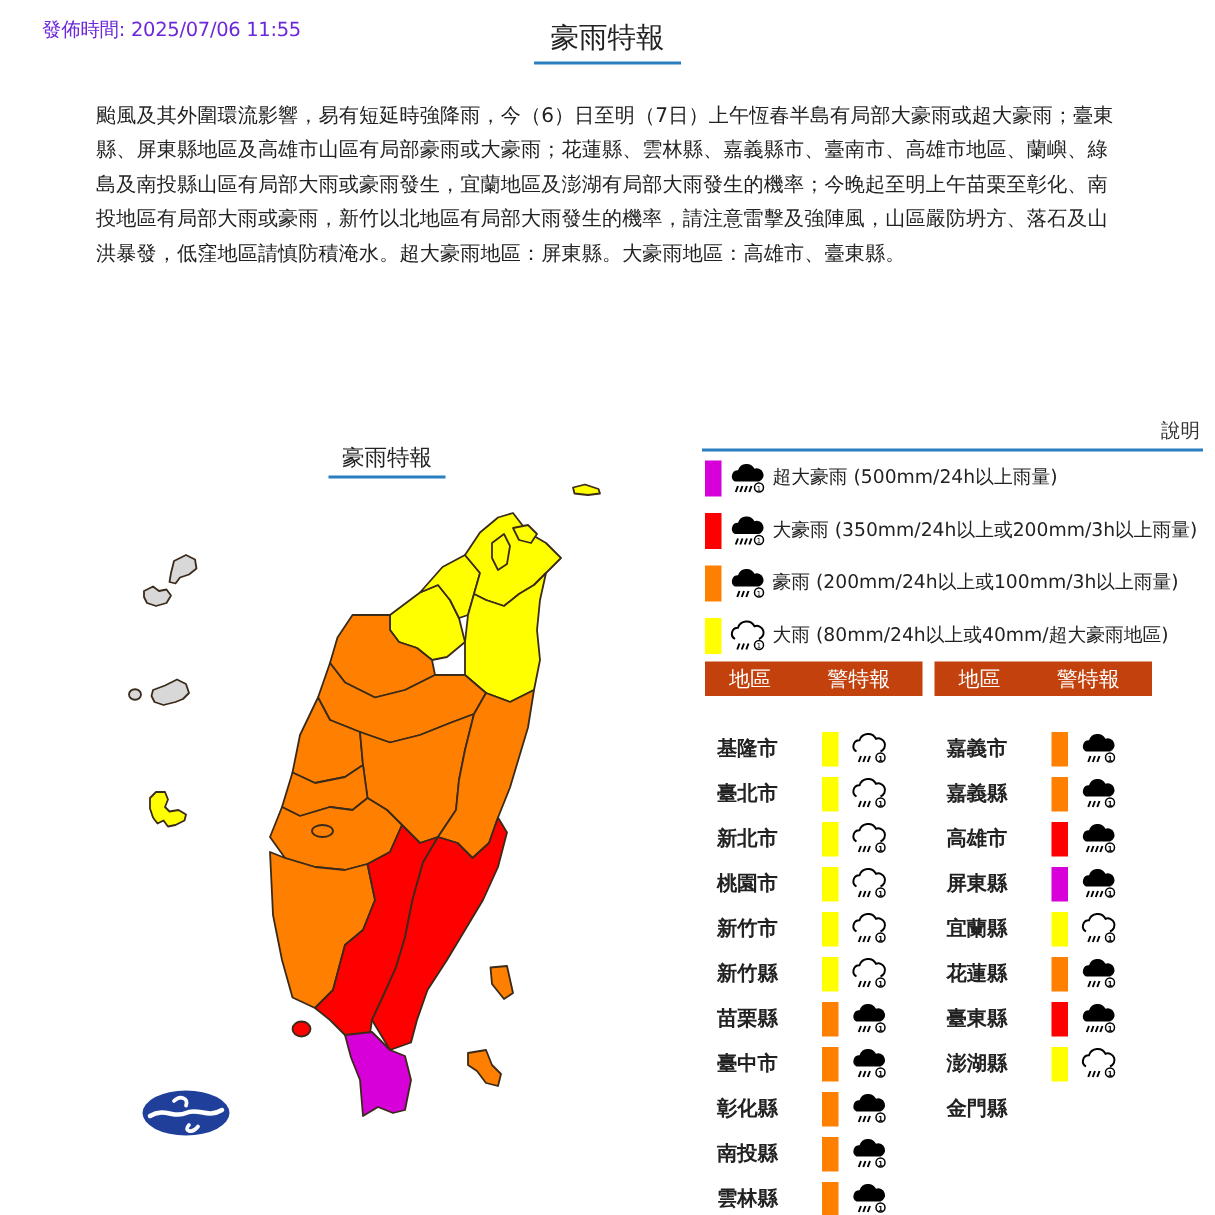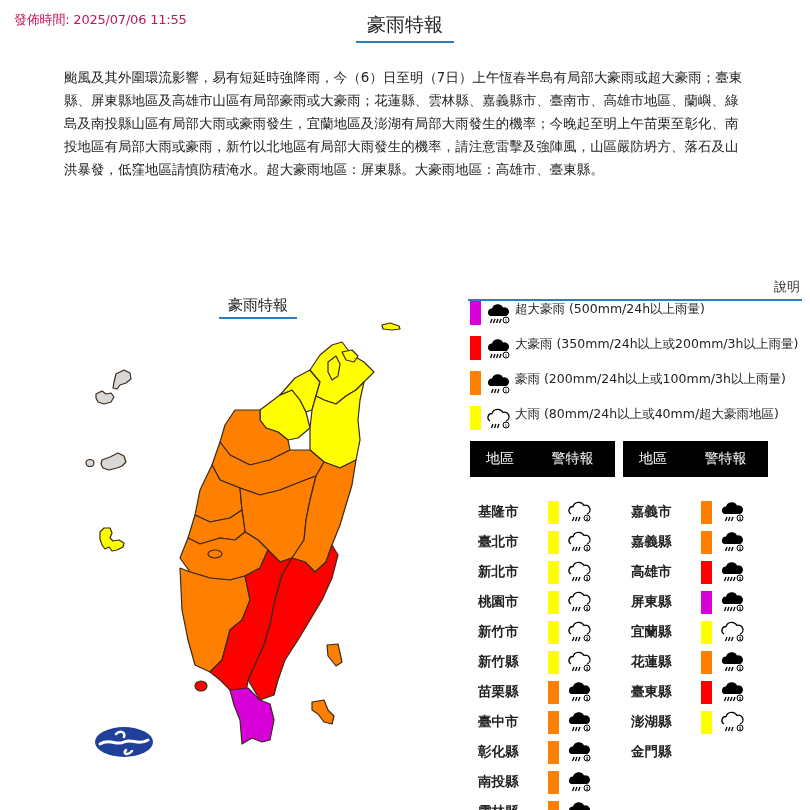--- a/index.html
+++ b/index.html
@@ -1,36 +1,36 @@
 <!DOCTYPE html>
 <html><head>
   <meta charset="utf-8">
   <style>
     * { box-sizing: border-box; margin: 0; padding: 0; }
     html, body { width: 810px; height: 810px; background: #ffffff; overflow: hidden; }
     body { position: relative; font-family: "DejaVu Sans", "Liberation Sans", sans-serif; color: #222; }
 
-    .issue-time { position: absolute; left: 14px; top: 11px; font-size: 13px; color: #be185d; letter-spacing: -0.2px; }
+    .issue-time { position: absolute; left: 28px; top: 11px; font-size: 13px; color: #6d28d9; letter-spacing: -0.2px; }
     .main-title { position: absolute; left: 356px; top: 12px; width: 98px; text-align: center; font-size: 19px; color: #222; padding-bottom: 3px; border-bottom: 2px solid #2a7fc0; }
 
     .summary { position: absolute; left: 64px; top: 66px; width: 680px; font-size: 13.4px; line-height: 23px; color: #222; letter-spacing: 0.1px; }
 
     .map-title { position: absolute; left: 219px; top: 296px; width: 78px; text-align: center; font-size: 15px; color: #222; padding-bottom: 2px; border-bottom: 2px solid #2a7fc0; }
     .map { position: absolute; left: 70px; top: 300px; width: 360px; height: 460px; }
 
     .legend { position: absolute; left: 468px; top: 276px; width: 334px; }
     .legend-title { font-size: 13px; color: #333; padding: 2px 2px 3px 2px; border-bottom: 2px solid #2a7fc0; text-align: right; }
-    .legend-item { display: flex; align-items: flex-start; height: 35px; }
+    .legend-item { display: flex; align-items: center; height: 35px; }
     .legend-item .swatch { width: 11px; height: 24px; margin-left: 2px; margin-right: 4px; }
     .legend-item .icon { width: 26px; height: 26px; margin-right: 4px; }
     .legend-item .label { font-size: 12.5px; color: #222; white-space: nowrap; }
 
     .tables { position: absolute; left: 470px; top: 441px; display: flex; gap: 8px; }
     .wtable { width: 145px; }
-    .wtable .head { display: flex; background: #000000; color: #fff; height: 36px; align-items: center; font-size: 14px; }
+    .wtable .head { display: flex; background: #c2410c; color: #fff; height: 23px; align-items: center; font-size: 14px; }
     .wtable .head .c1 { width: 60px; text-align: center; }
     .wtable .head .c2 { width: 85px; text-align: center; }
     .wtable .rows { margin-top: 20px; font-weight: bold; }
     .wtable .row { display: flex; align-items: center; height: 30px; }
     .wtable .row .name { width: 78px; padding-left: 8px; font-size: 13.5px; color: #222; }
     .wtable .row .swatch { width: 11px; height: 23px; margin-right: 7px; }
     .wtable .row .icon { width: 26px; height: 26px; }
 
     .icon svg, .legend-item .icon svg { width: 100%; height: 100%; display: block; }
   </style>

